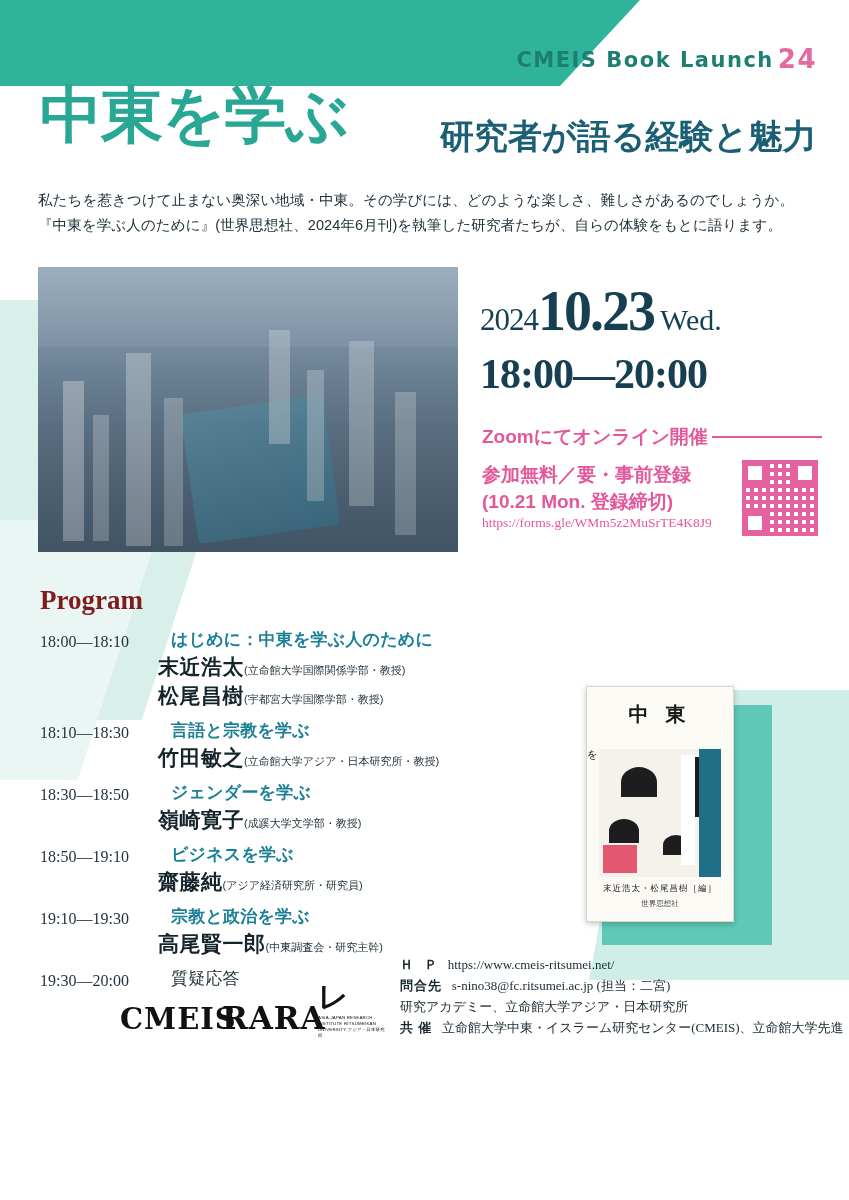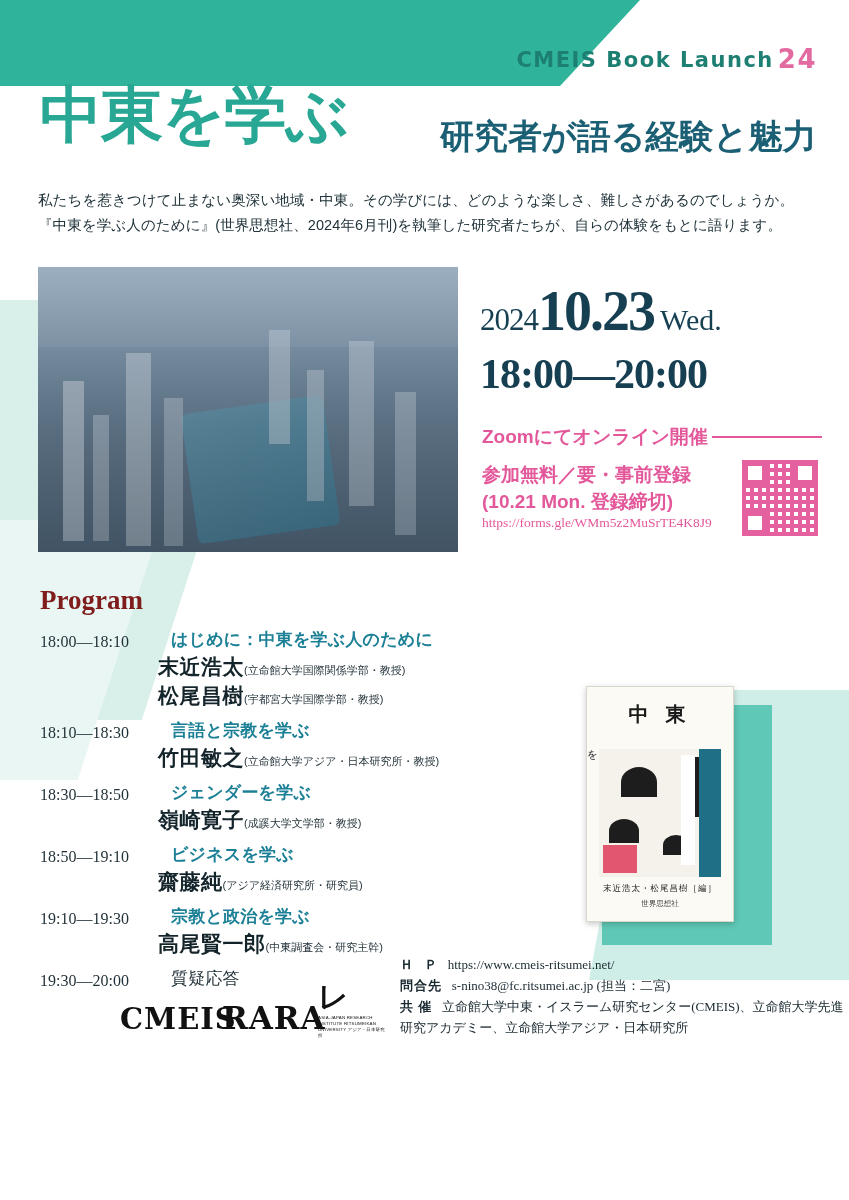--- a/index.html
+++ b/index.html
@@ -487,21 +487,21 @@
   <div class="footer-info">
     <div>
       <span class="lbl lbl-sp">Ｈ Ｐ</span>
       &nbsp;<span>https://www.cmeis-ritsumei.net/</span>
     </div>
     <div>
       <span class="lbl">問合先</span>
       &nbsp;&nbsp;<span>s-nino38@fc.ritsumei.ac.jp (担当：二宮)</span>
     </div>
     <div>
+      <span>研究アカデミー、立命館大学アジア・日本研究所</span>
+    </div>
+    <div>
       <span class="lbl">共 催</span>
       &nbsp;&nbsp;<span>立命館大学中東・イスラーム研究センター(CMEIS)、立命館大学先進</span>
     </div>
-    <div>
-      <span>研究アカデミー、立命館大学アジア・日本研究所</span>
-    </div>
   </div>
 
 </div>
 
 </body></html>

